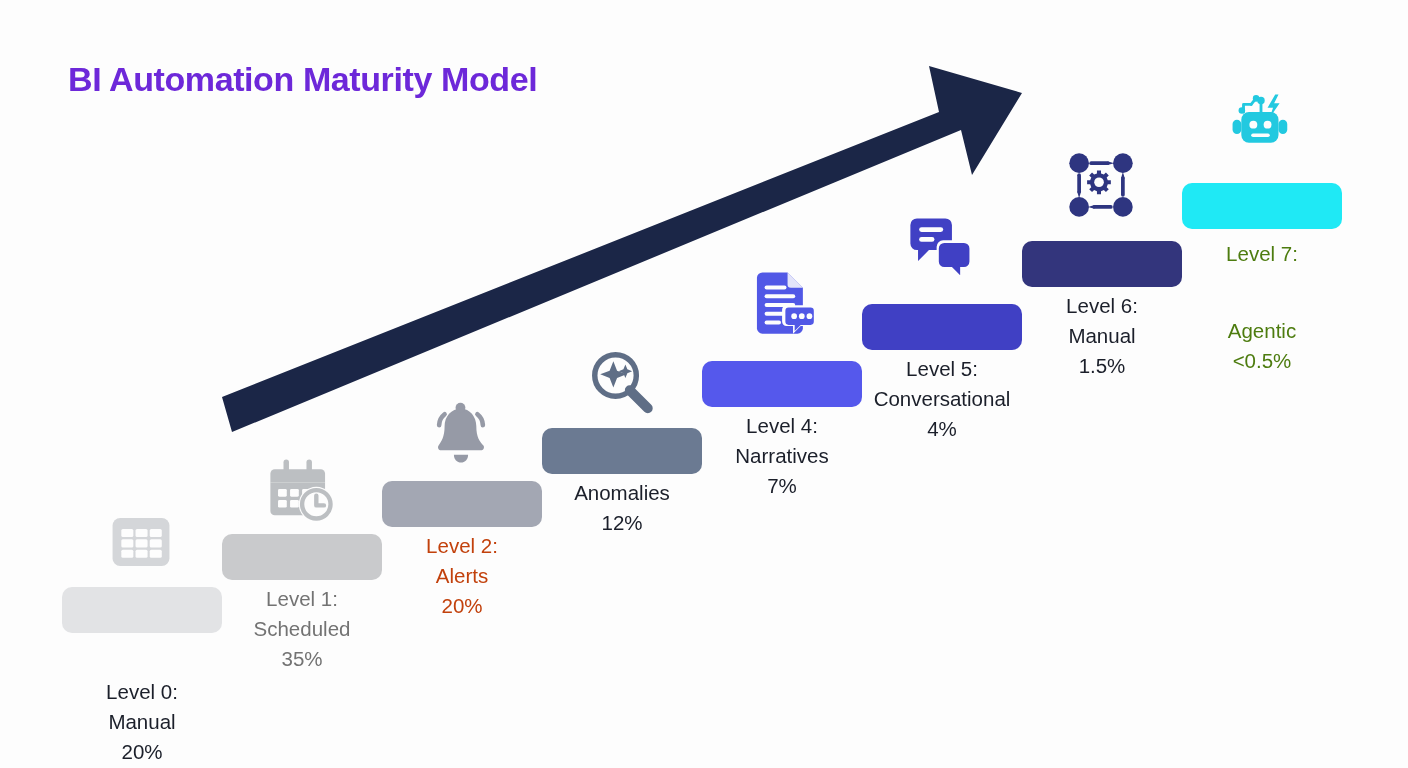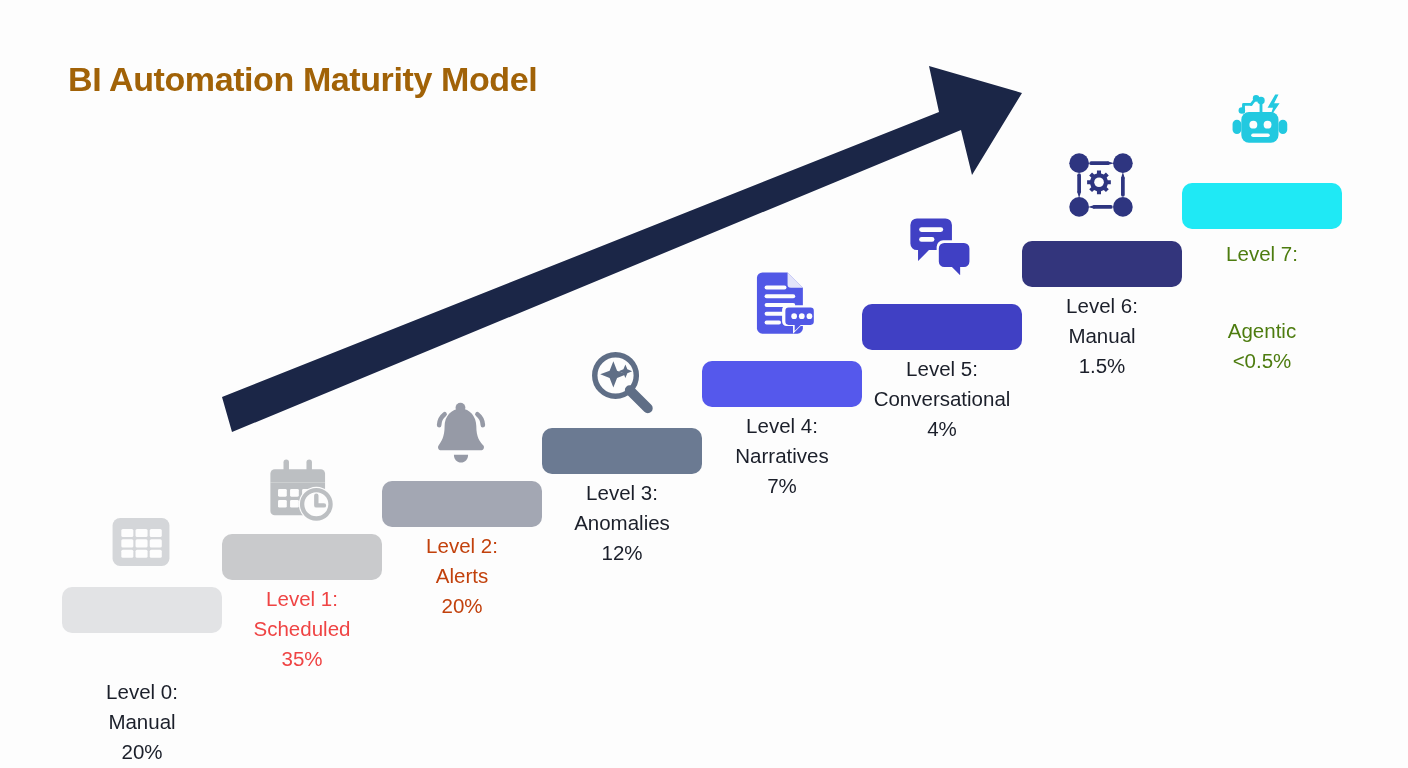--- a/index.html
+++ b/index.html
@@ -48,21 +48,21 @@
     color:#1b1f2a;
     white-space:nowrap;
   }
   .step-label .pct{display:block;}
 </style>
 </head>
 <body>
 
 <div id="stage">
 
-  <div id="page-title" style="color: #a16207;">BI Automation Maturity Model</div>
+  <div id="page-title" style="color: #6d28d9;">BI Automation Maturity Model</div>
 
   <svg id="growth-arrow" viewBox="0 0 1408 768">
     <polygon id="arrow-shape" points="
       222,397 939,112 929,66 1022,93 972,175 961,130 232,432" fill="#1b2647"></polygon>
   </svg>
 
   <div id="steps-layer">
       <div class="step">
         <div class="step-bar" style="left: 62px; top: 587px; width: 160px; height: 46px; background: rgb(226, 227, 229);"></div>
         <div class="step-icon" style="left: 104px; top: 505px; color: rgb(212, 214, 217);">
@@ -103,21 +103,21 @@
       <rect x="33" y="32" width="8" height="7" rx="1.2"></rect>
       <rect x="11" y="42" width="8" height="7" rx="1.2"></rect>
       <rect x="22" y="42" width="8" height="7" rx="1.2"></rect>
       <rect x="33" y="42" width="8" height="7" rx="1.2"></rect>
     </g>
     <circle cx="46" cy="46" r="16" fill="#fdfdfd"></circle>
     <circle cx="46" cy="46" r="13" fill="none" stroke="currentColor" stroke-width="4"></circle>
     <path d="M46 38v9h7" fill="none" stroke="currentColor" stroke-width="4" stroke-linecap="round" stroke-linejoin="round"></path>
   </svg>
         </div>
-        <div class="step-label" style="left: 182px; top: 584px; width: 240px; color: #ef4444;">
+        <div class="step-label" style="left: 182px; top: 584px; width: 240px; color: #737373;">
           <span style="display: block;">Level 1:</span>
           <span style="display: block;">Scheduled</span>
           <span class="pct">35%</span>
         </div>
       </div>
       <div class="step">
         <div class="step-bar" style="left: 382px; top: 481px; width: 160px; height: 46px; background: rgb(163, 167, 179);"></div>
         <div class="step-icon" style="left: 424px; top: 398px; color: rgb(150, 154, 166);">
           <svg viewBox="0 0 64 64" width="70" height="70">
     <g fill="currentColor">
@@ -139,21 +139,20 @@
         <div class="step-bar" style="left: 542px; top: 428px; width: 160px; height: 46px; background: rgb(107, 122, 146);"></div>
         <div class="step-icon" style="left: 584px; top: 345px; color: rgb(95, 110, 134);">
           <svg viewBox="0 0 64 64" width="70" height="70">
     <circle cx="27" cy="26" r="19" fill="none" stroke="currentColor" stroke-width="5"></circle>
     <path d="M40 39.5 L56.5 56" stroke="currentColor" stroke-width="9" stroke-linecap="round"></path>
     <path d="M25 13 l3.4 8.6 8.6 3.4 -8.6 3.4 -3.4 8.6 -3.4 -8.6 -8.6 -3.4 8.6 -3.4z" fill="currentColor"></path>
     <path d="M36 16 l1.8 4.4 4.4 1.8 -4.4 1.8 -1.8 4.4 -1.8 -4.4 -4.4 -1.8 4.4 -1.8z" fill="currentColor"></path>
   </svg>
         </div>
         <div class="step-label" style="left: 502px; top: 478px; width: 240px; color: rgb(27, 31, 42);">
-          <span style="display: block;">Level 3:</span>
           <span style="display: block;">Anomalies</span>
           <span class="pct">12%</span>
         </div>
       </div>
       <div class="step">
         <div class="step-bar" style="left: 702px; top: 361px; width: 160px; height: 46px; background: rgb(85, 88, 236);"></div>
         <div class="step-icon" style="left: 744px; top: 266px; color: rgb(81, 88, 230);">
           <svg viewBox="0 0 64 64" width="70" height="70">
     <path d="M10 9a5 5 0 0 1 5-5h23l14 14v37a5 5 0 0 1-5 5H15a5 5 0 0 1-5-5V9z" fill="currentColor"></path>
     <path d="M38 4l14 14H41a3 3 0 0 1-3-3V4z" fill="#fdfdfd" opacity="0.85"></path>

